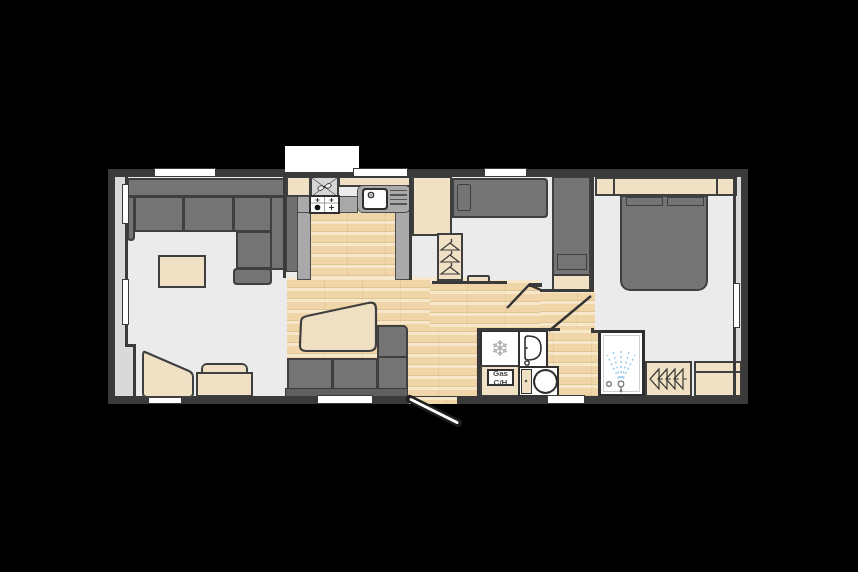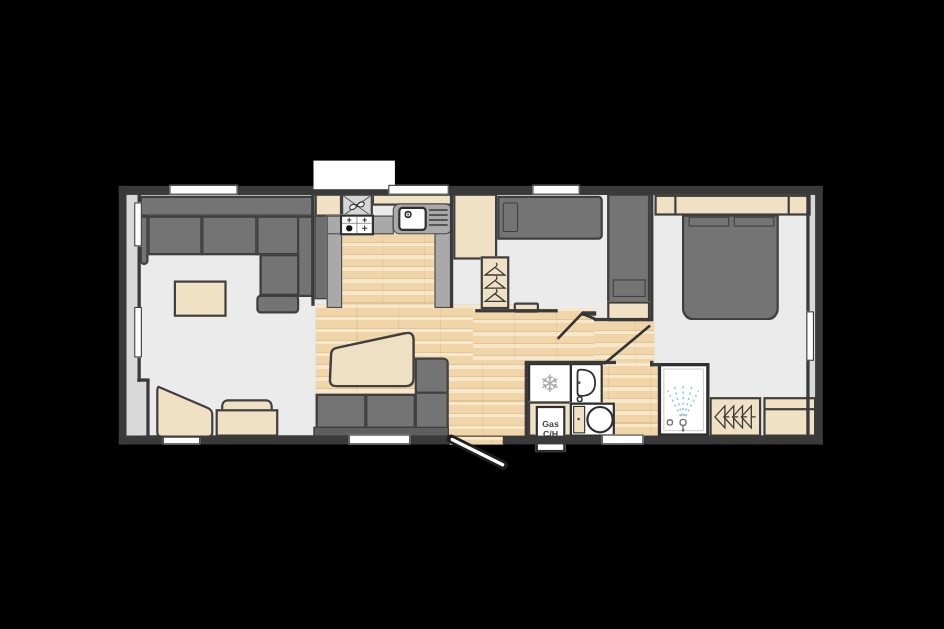--- a/index.html
+++ b/index.html
@@ -131,21 +131,21 @@
   <div class="abs gray f" style="left:287px;top:358px;width:46px;height:32px;"></div>
   <div class="abs gray f" style="left:332px;top:358px;width:46px;height:32px;"></div>
   <div class="abs gray f" style="left:377px;top:325px;width:31px;height:72px;border-radius:0 5px 0 0;"></div>
   <div class="abs" style="left:285px;top:388px;width:123px;height:9px;background:#5f5f5f;border:1.5px solid #3a3a3a;"></div>
   <div class="abs" style="left:379px;top:356px;width:27px;height:2px;background:#3f3f3f;"></div>
 
   <div class="abs white" id="snow" style="left:480px;top:330px;width:40px;height:37px;border:2px solid #2f2f2f;">
     <span>❄</span>
   </div>
   <div class="abs cream f" style="left:480px;top:365px;width:40px;height:32px;"></div>
-  <div class="abs white" id="gasbox" style="left:487px;top:369px;width:27px;height:42px;border:2px solid #2f2f2f;">
+  <div class="abs white" id="gasbox" style="left:487px;top:369px;width:27px;height:17px;border:2px solid #2f2f2f;">
     <span>Gas</span>
     <span>C/H</span>
   </div>
   <div class="abs white" style="left:518px;top:330px;width:30px;height:38px;border:2px solid #2f2f2f;">
     <svg width="26" height="34" viewBox="0 0 26 34">
       <path d="M8 4 Q21 4 21 16 Q21 28 8 28 Q5 28 5 25 L5 7 Q5 4 8 4 Z" fill="#fff" stroke="#2f2f2f" stroke-width="1.6"></path>
       <circle cx="7" cy="31" r="2.2" fill="none" stroke="#2f2f2f" stroke-width="1.3"></circle>
       <circle cx="6.5" cy="16" r="1.3" fill="#555"></circle>
     </svg>
   </div>

